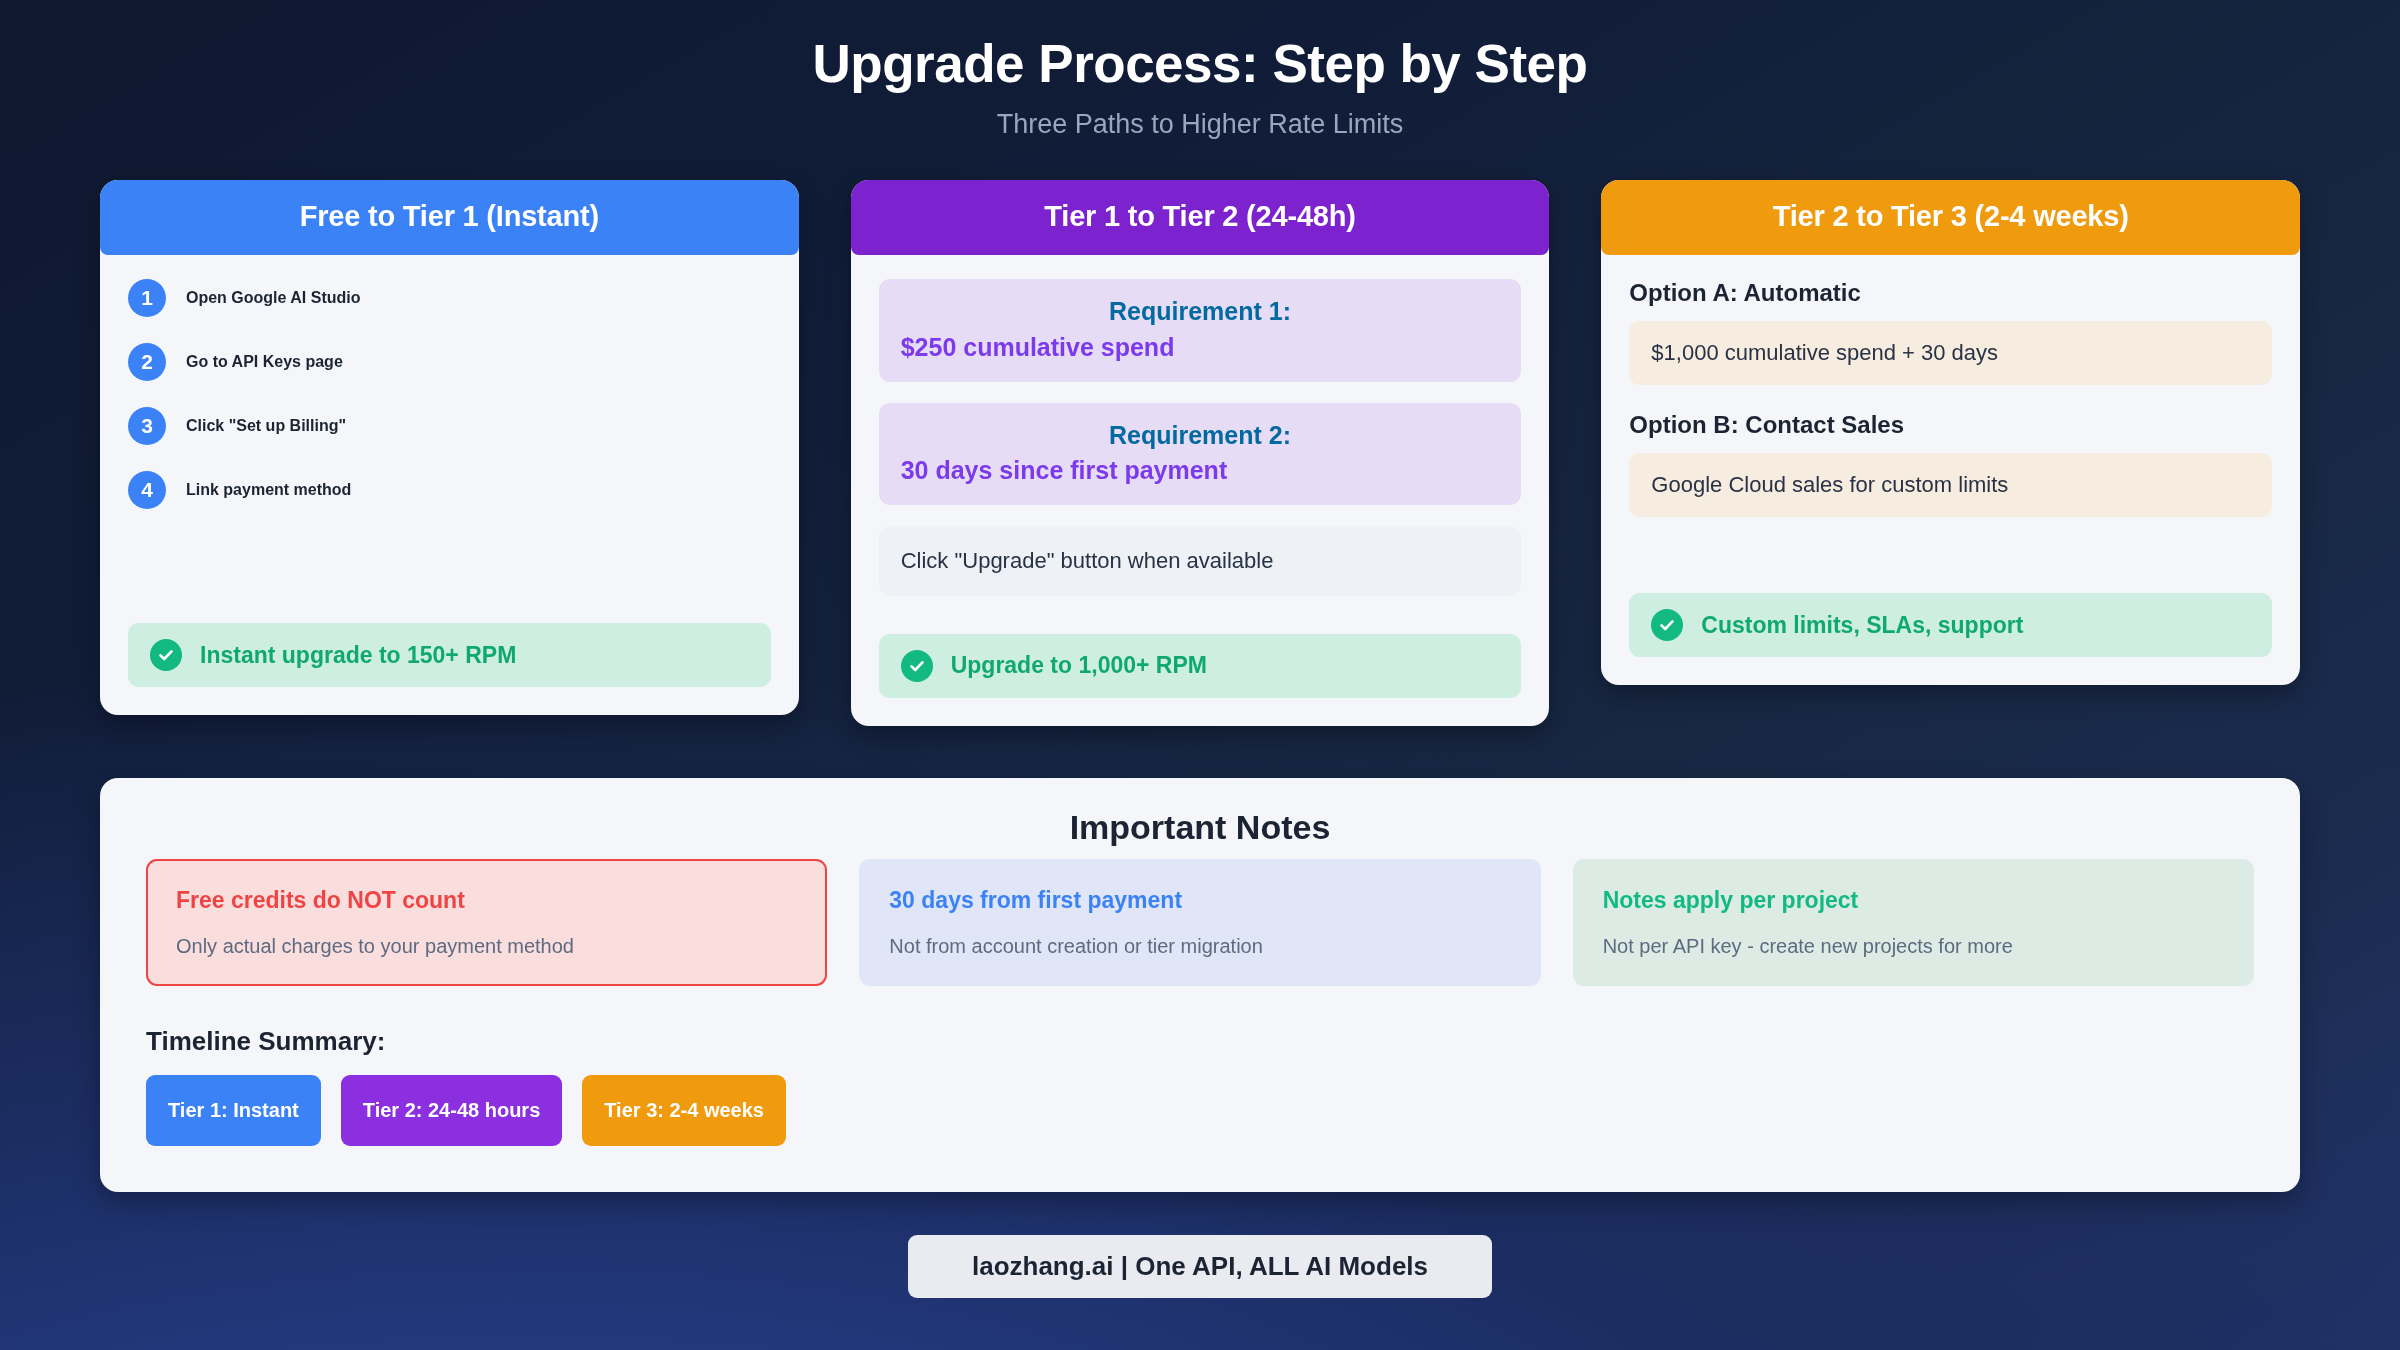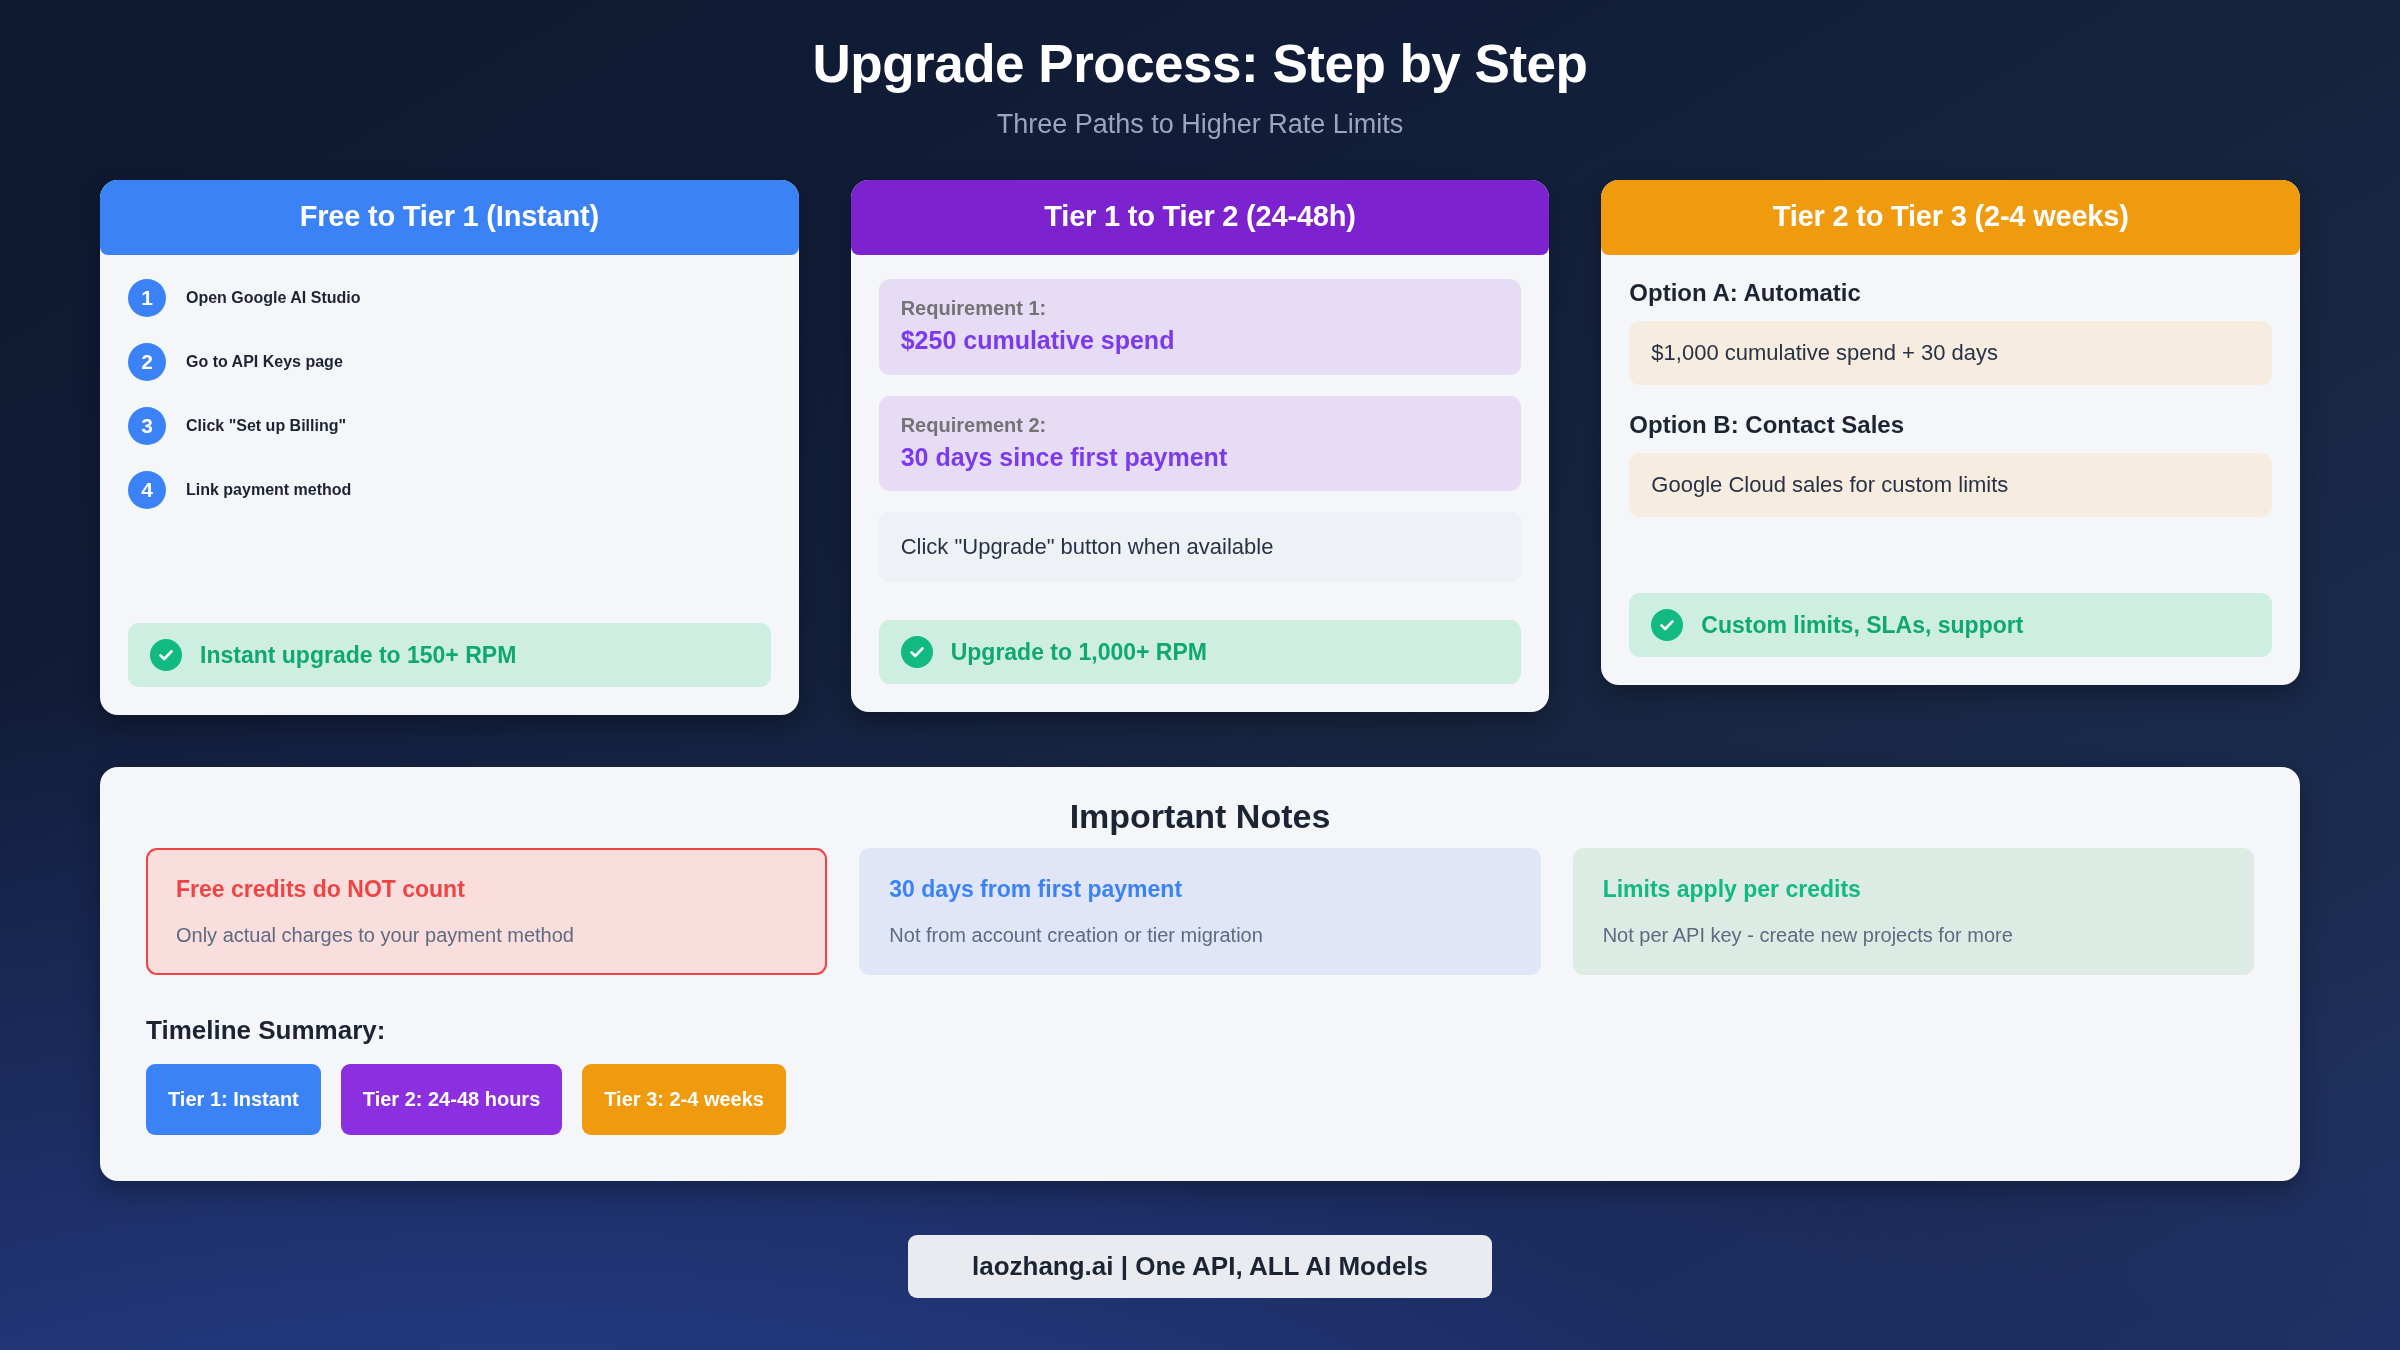--- a/index.html
+++ b/index.html
@@ -90,24 +90,25 @@
   }
 
   
   .req-box {
     background: #e7dcf6;
     border-radius: 11px;
     padding: 16px 22px 18px;
     margin-bottom: 21px;
   }
   .req-title {
-    font-size: 20px;
-    font-weight: bold;
-    color: #737373;
+    font-size: 25px;
+    font-weight: bold;
+    color: #0369a1;
     line-height: 1.35;
+    text-align: center;
   }
   .req-value {
     font-size: 25px;
     font-weight: bold;
     color: #7c3aed;
     line-height: 1.3;
     margin-top: 2px;
   }
   .plain-box {
     background: #eef1f6;
@@ -335,21 +336,21 @@
   <div class="notes-row">
     <div class="note red">
       <div class="note-head">Free credits do NOT count</div>
       <div class="note-sub">Only actual charges to your payment method</div>
     </div>
     <div class="note blue">
       <div class="note-head">30 days from first payment</div>
       <div class="note-sub">Not from account creation or tier migration</div>
     </div>
     <div class="note green">
-      <div class="note-head">Limits apply per credits</div>
+      <div class="note-head">Notes apply per project</div>
       <div class="note-sub">Not per API key - create new projects for more</div>
     </div>
   </div>
 
   <div class="timeline-label">Timeline Summary:</div>
   <div class="pill-row">
     <div class="pill blue">Tier 1: Instant</div>
     <div class="pill purple">Tier 2: 24-48 hours</div>
     <div class="pill orange">Tier 3: 2-4 weeks</div>
   </div>

